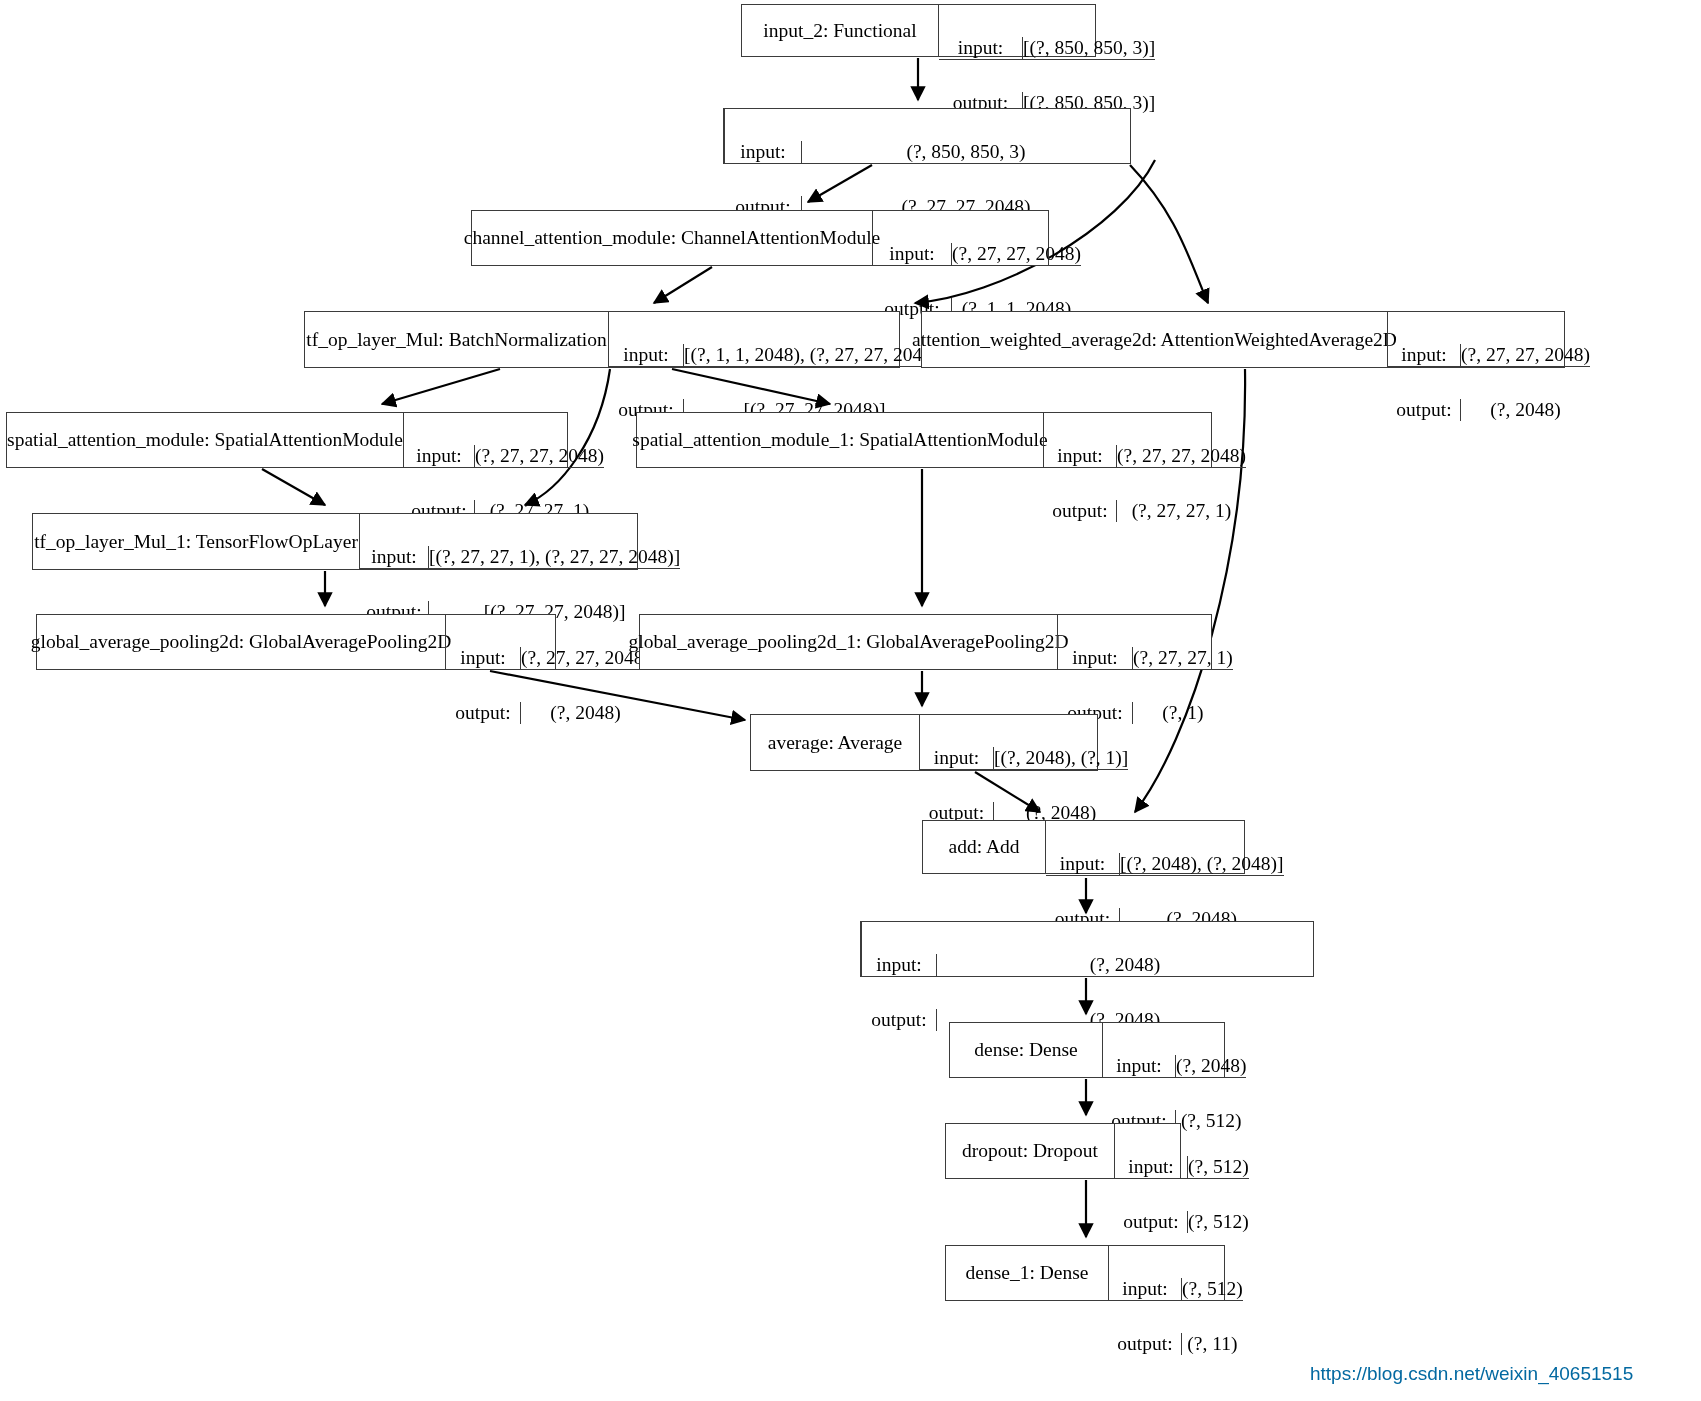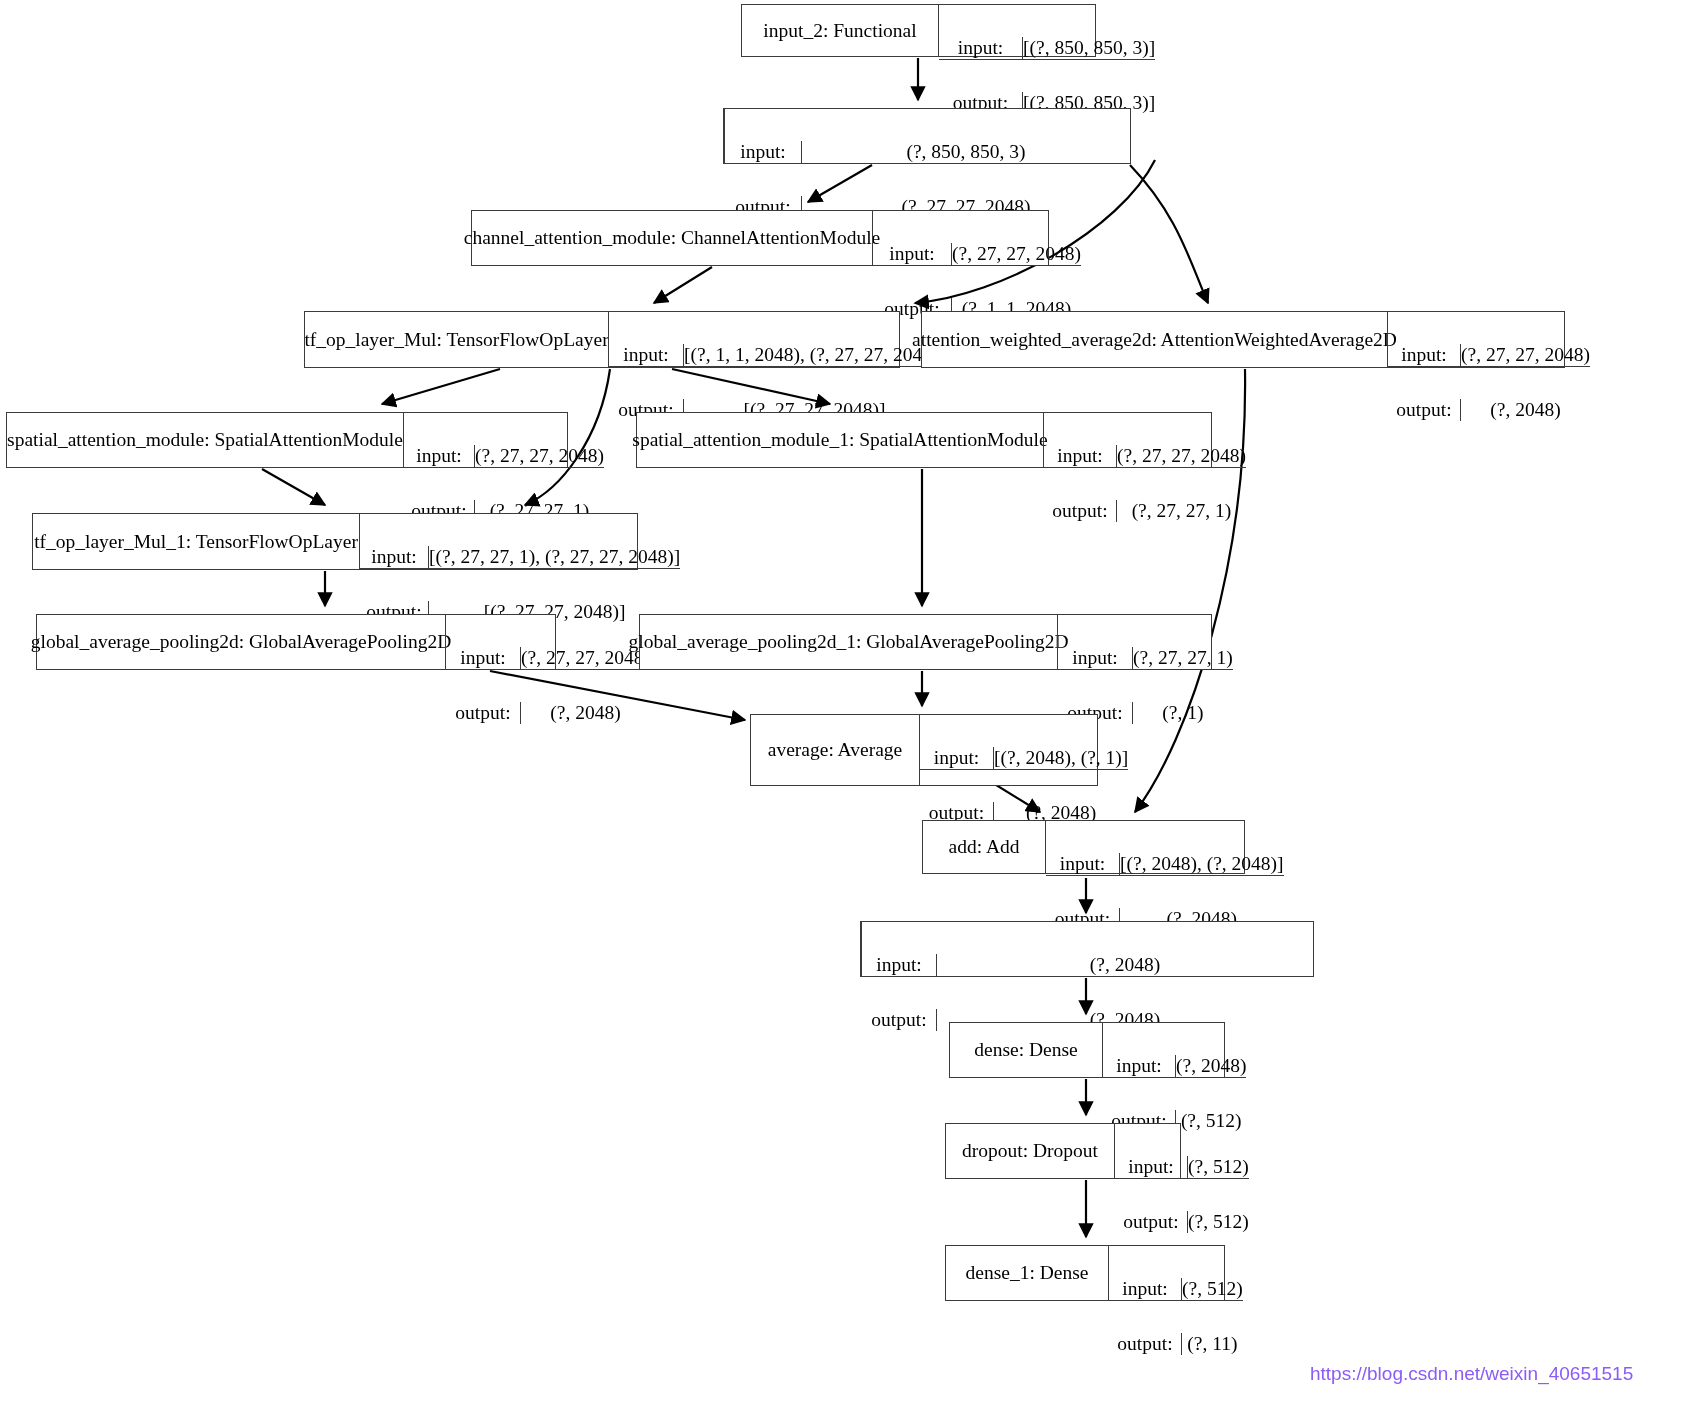--- a/index.html
+++ b/index.html
@@ -74,21 +74,21 @@
     font-size: 19.5px;
     color: #000000;
     white-space: nowrap;
     box-sizing: border-box;
     flex: 1 1 auto;
   }
   .watermark {
     position: absolute;
     font-family: "Liberation Sans", sans-serif;
     font-size: 19px;
-    color: #8b5cf6;
+    color: #0369a1;
     white-space: nowrap;
     z-index: 1;
   }
 </style>
 </head>
 <body>
 
 <div id="canvas">
 
   <svg id="edges" viewBox="0 0 1701 1401">
@@ -153,21 +153,21 @@
             <div class="lbl" style="flex: 0 0 78px;">input:</div>
             <div class="val">(?, 27, 27, 2048)</div>
           </div>
           <div class="row">
             <div class="lbl" style="flex: 0 0 78px;">output:</div>
             <div class="val">(?, 1, 1, 2048)</div>
           </div>
         </div>
       </div>
       <div class="node" style="left: 304px; top: 311px; width: 596px; height: 57px;">
-        <div class="name" style="width: 275px; flex: 0 0 275px;">tf_op_layer_Mul: TensorFlowOpLayer</div>
+        <div class="name" style="width: 275px; flex: 0 0 275px;">tf_op_layer_Mul: BatchNormalization</div>
         <div class="io" style="flex: 1 1 auto;">
           <div class="row">
             <div class="lbl" style="flex: 0 0 74px;">input:</div>
             <div class="val">[(?, 1, 1, 2048), (?, 27, 27, 2048)]</div>
           </div>
           <div class="row">
             <div class="lbl" style="flex: 0 0 74px;">output:</div>
             <div class="val">[(?, 27, 27, 2048)]</div>
           </div>
         </div>
@@ -243,21 +243,21 @@
           <div class="row">
             <div class="lbl" style="flex: 0 0 74px;">input:</div>
             <div class="val">(?, 27, 27, 1)</div>
           </div>
           <div class="row">
             <div class="lbl" style="flex: 0 0 74px;">output:</div>
             <div class="val">(?, 1)</div>
           </div>
         </div>
       </div>
-      <div class="node" style="left: 750px; top: 714px; width: 348px; height: 72px;">
+      <div class="node" style="left: 750px; top: 714px; width: 348px; height: 57px;">
         <div class="name" style="width: 140px; flex: 0 0 140px;">average: Average</div>
         <div class="io" style="flex: 1 1 auto;">
           <div class="row">
             <div class="lbl" style="flex: 0 0 73px;">input:</div>
             <div class="val">[(?, 2048), (?, 1)]</div>
           </div>
           <div class="row">
             <div class="lbl" style="flex: 0 0 73px;">output:</div>
             <div class="val">(?, 2048)</div>
           </div>

